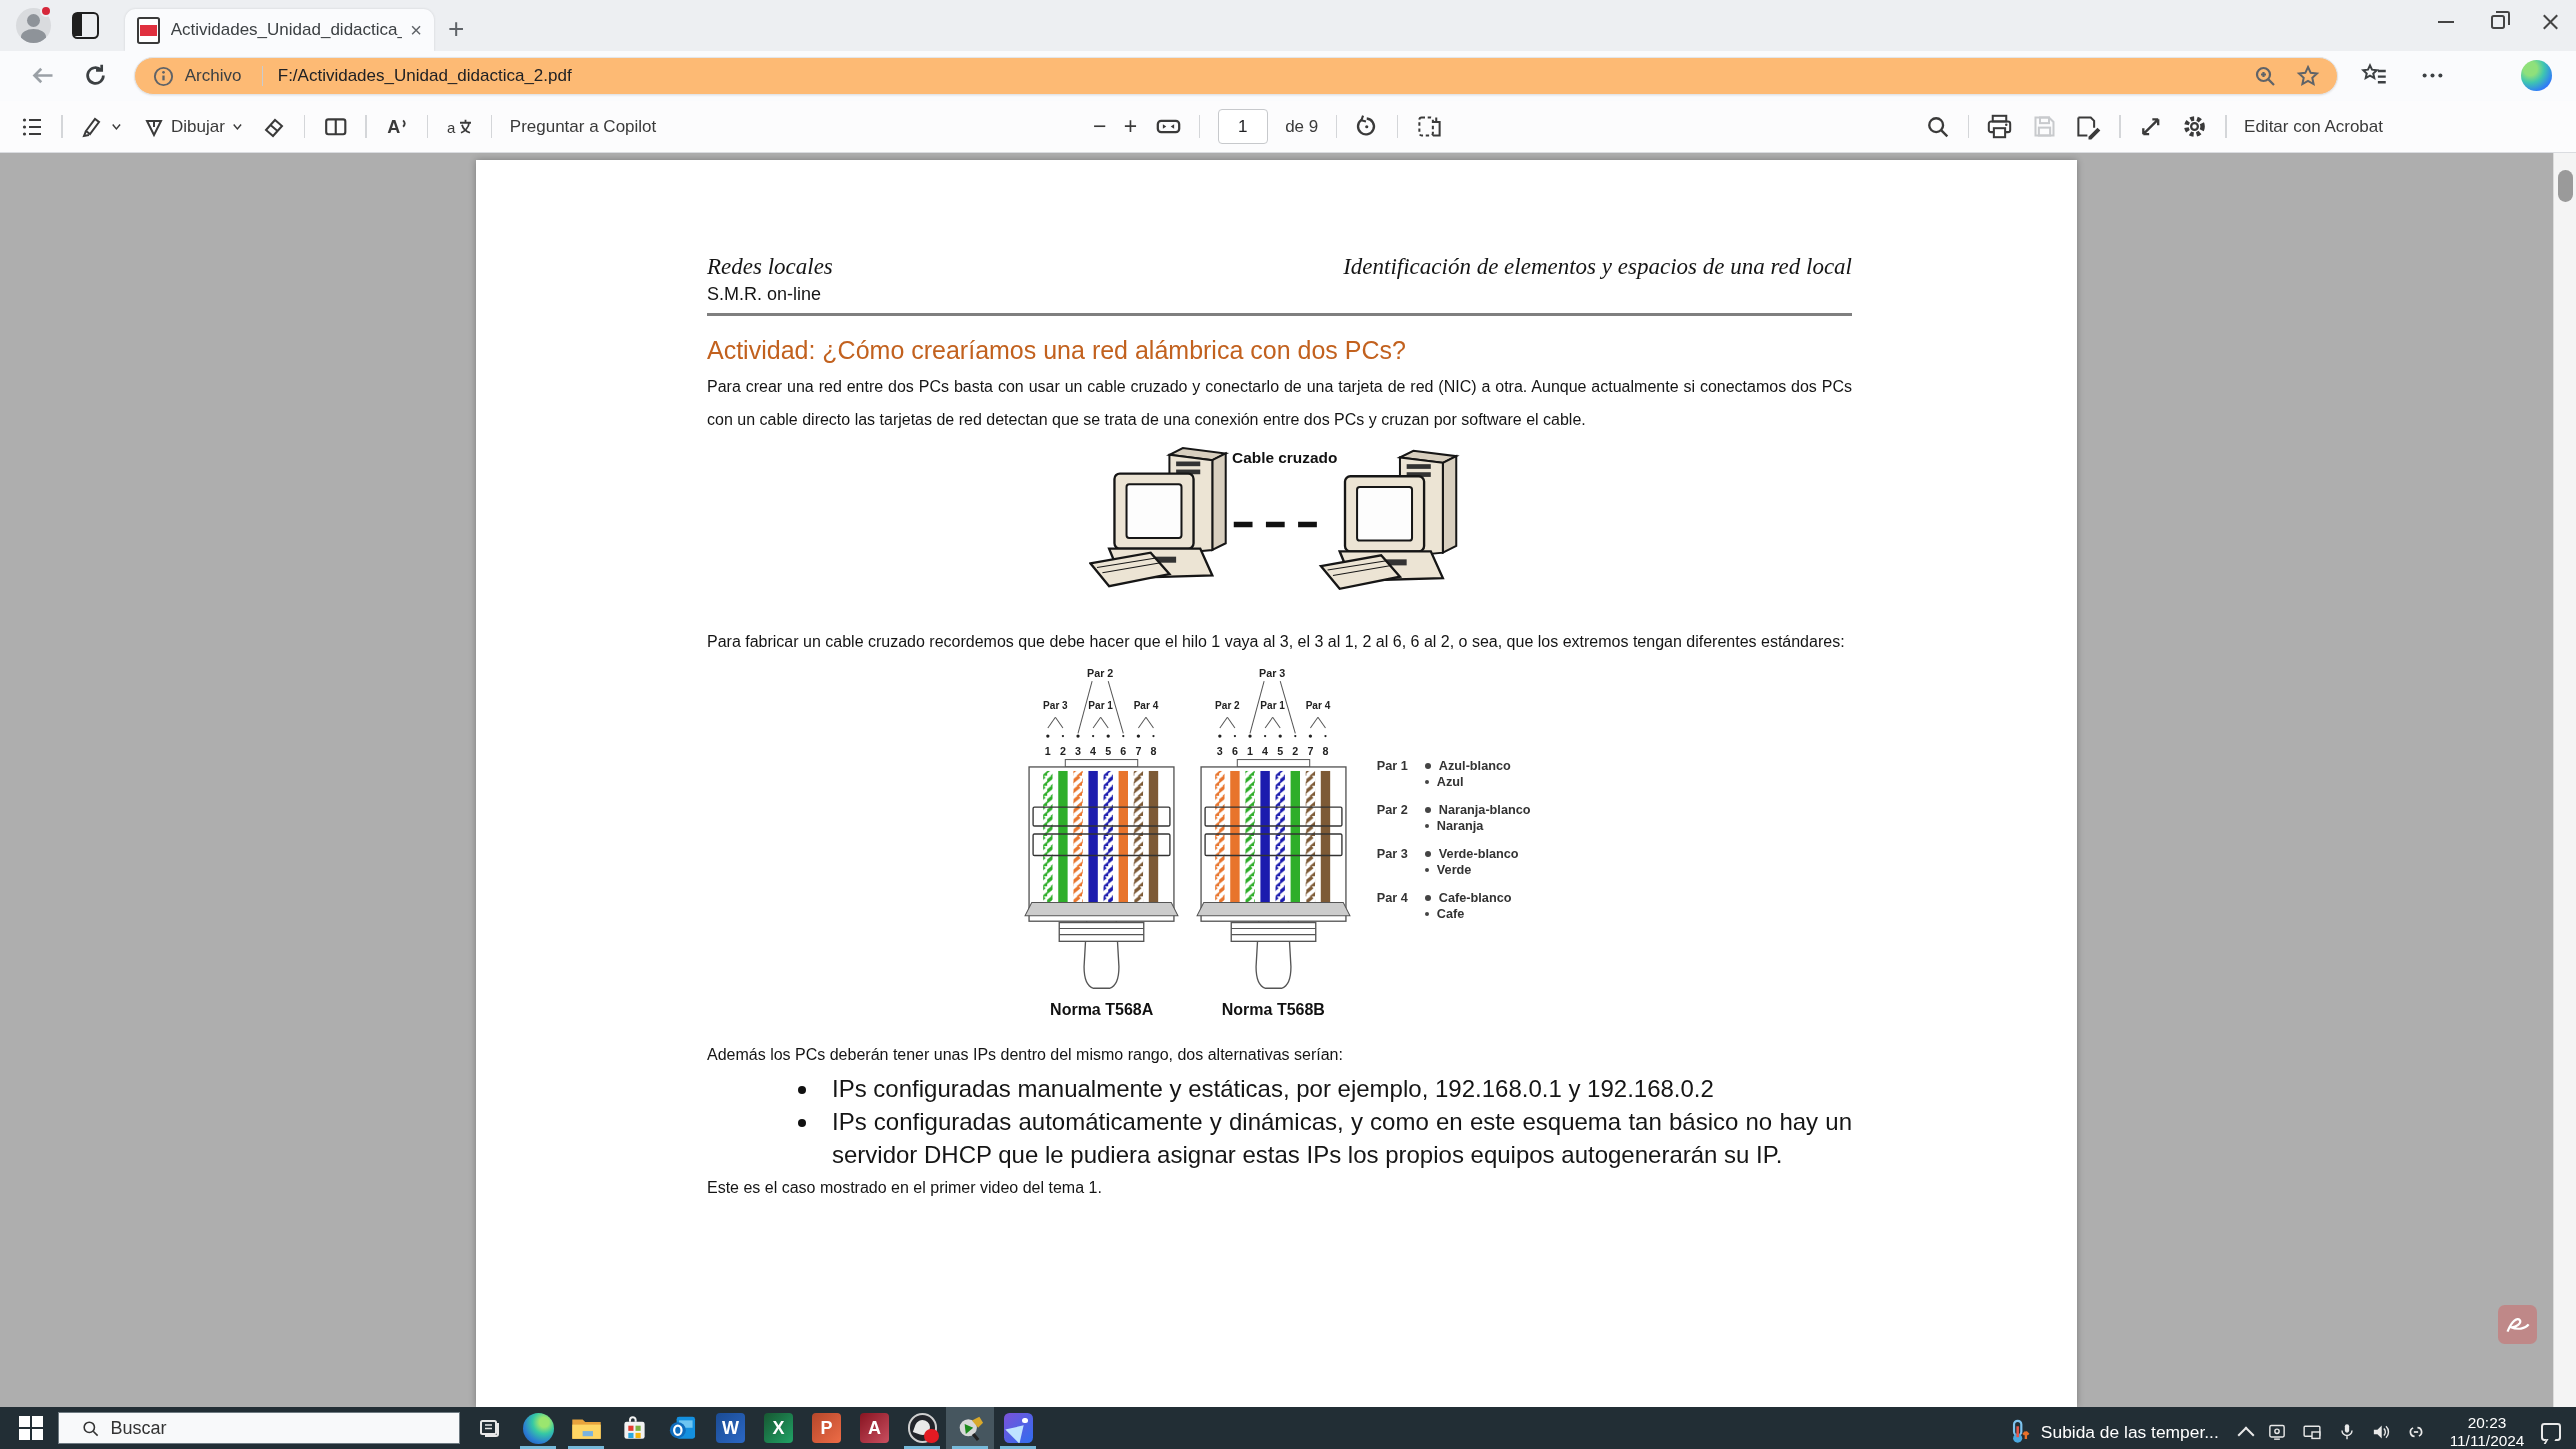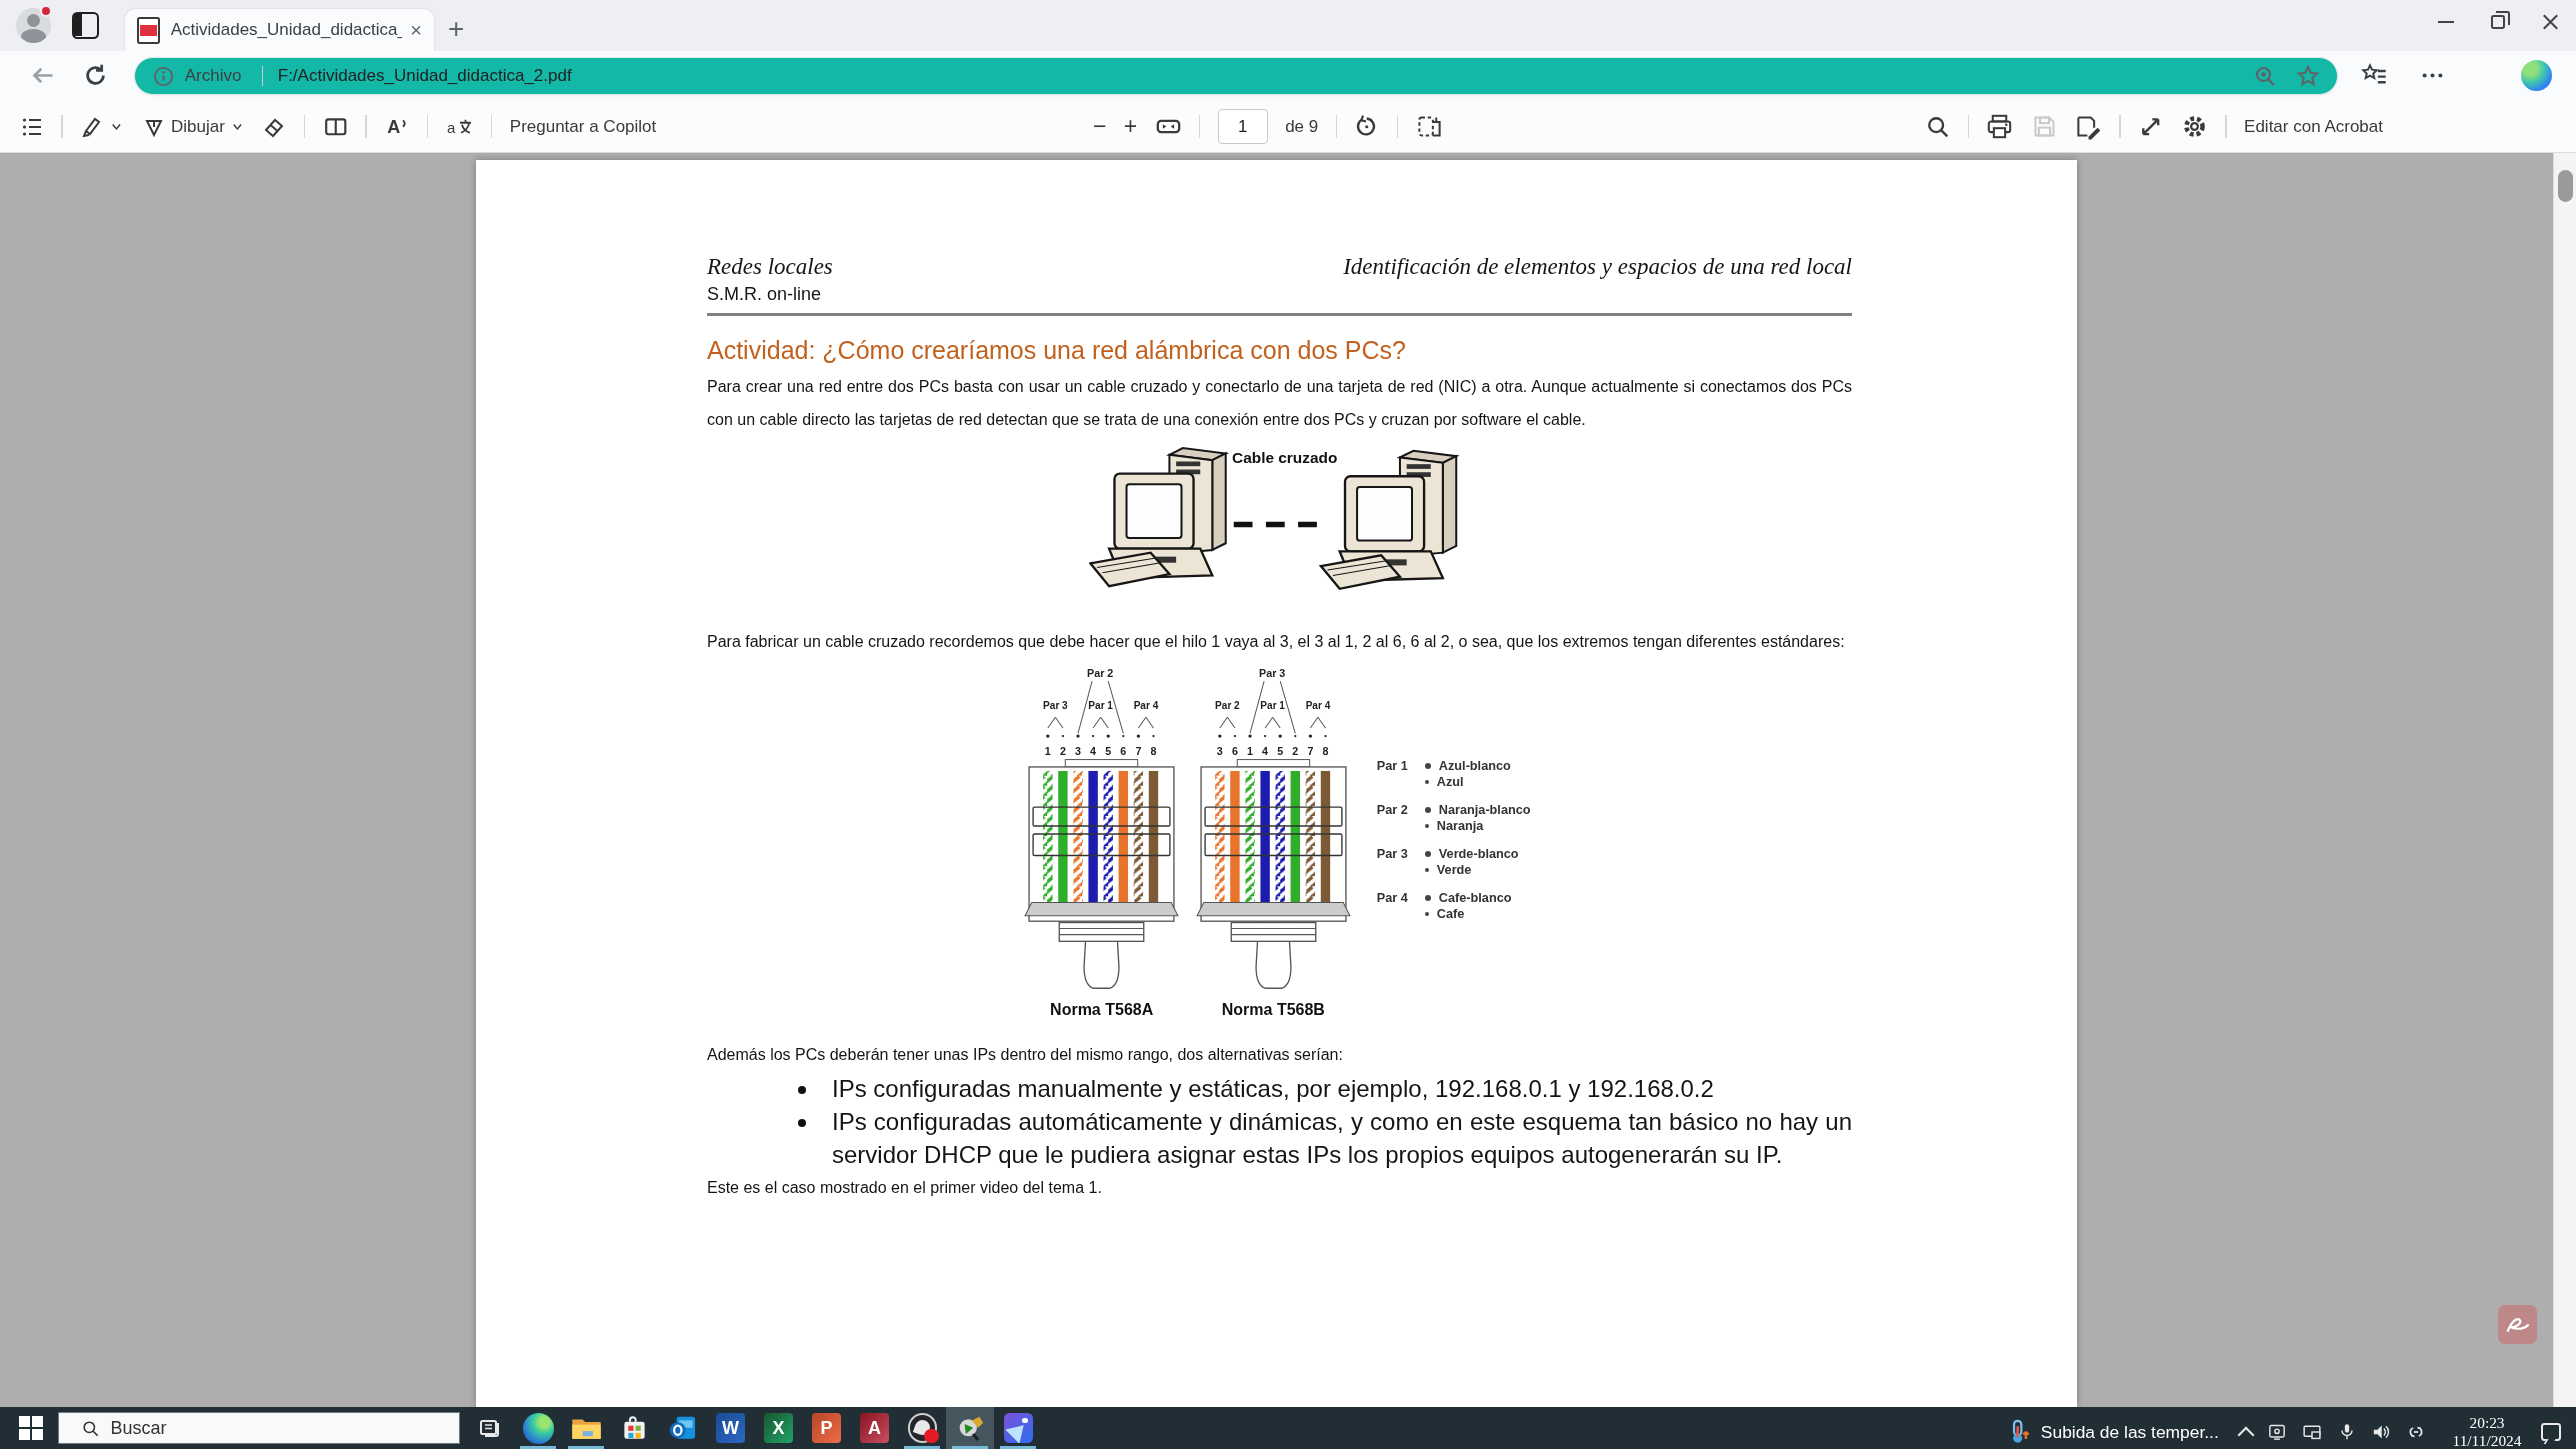--- a/index.html
+++ b/index.html
@@ -28,21 +28,21 @@
   .ic-min{width:16px;height:0;border-top:2px solid #444;}
   .ic-restore{width:13.4px;height:13.4px;border:2px solid #444;border-radius:2.7px;position:relative;}
   .ic-restore::before{content:"";position:absolute;left:2.7px;top:-6px;width:12px;height:12px;border:2px solid #444;border-left:none;border-bottom:none;border-radius:0 2.7px 0 0;}
   .ic-x{position:relative;width:16px;height:16px;}
   .ic-x::before,.ic-x::after{content:"";position:absolute;left:-1.3px;top:6.7px;width:19px;height:2px;background:#444;}
   .ic-x::before{transform:rotate(45deg);} .ic-x::after{transform:rotate(-45deg);}
 
   
   .addressrow{position:absolute;left:0;top:51px;width:2576px;height:50px;background:#fafbfd;}
   .nav-ic{position:absolute;top:11.4px;}
-  .omnibox{position:absolute;left:134px;top:6px;width:2204px;height:38px;background:#14b8a6;border:1.3px solid #e3e5e8;
+  .omnibox{position:absolute;left:134px;top:6px;width:2204px;height:38px;background:#fdba74;border:1.3px solid #e3e5e8;
            border-radius:19px;display:flex;align-items:center;padding:0 17.4px;box-shadow:0 0.7px 2px rgba(0,0,0,.08);}
   .omni-label{font-size:17px;color:#3c4043;margin:0 5.4px 0 9.4px;}
   .omni-div{width:1.3px;height:20px;background:#c9cbce;margin:0 14.8px;}
   .omni-url{font-size:17px;color:#202124;flex:1 1 auto;white-space:nowrap;overflow:hidden;}
   .copilot{position:absolute;right:24px;top:9.4px;width:31px;height:31px;border-radius:50%;
            background:radial-gradient(circle at 30% 28%,#8fe07b 0 22%,#3fc6b0 45%,#2f7df6 75%,#6c5cf0 100%);}
 
   
   .pdfbar{position:absolute;left:0;top:101px;width:2576px;height:52px;background:#fcfcfd;border-bottom:1.3px solid #dadce0;
           font-size:17px;color:#3a3a3a;}
@@ -102,21 +102,21 @@
   .photos::before{content:"";position:absolute;left:4px;bottom:4px;width:0;height:0;border-left:10.7px solid transparent;border-right:10.7px solid transparent;border-bottom:16px solid #bfe3ff;transform:rotate(45deg);}
   .photos::after{content:"";position:absolute;right:5.4px;top:4.7px;width:5.4px;height:5.4px;border-radius:50%;background:#fff;}
   .obs{width:29.5px;height:29.5px;border-radius:50%;background:#23252b;border:2px solid #cfcfcf;position:relative;}
   .obs::before{content:"";position:absolute;left:5.4px;top:4.7px;width:14.8px;height:14.8px;border-radius:50% 50% 50% 0;background:#e9e9e9;transform:rotate(20deg);}
   .obs::after{content:"";position:absolute;right:-4px;bottom:-2.7px;width:14.8px;height:14.8px;border-radius:50%;background:#e31b23;}
   .tright{position:absolute;right:0;top:4px;height:42px;display:flex;align-items:center;}
   .widget{display:flex;align-items:center;gap:9.4px;margin-right:16px;}
   .widget-text{color:#fff;font-size:17.4px;white-space:nowrap;}
   .chev-up{width:12px;height:12px;border-left:2px solid #e8e8e8;border-top:2px solid #e8e8e8;transform:rotate(45deg);margin:5.4px 14.8px 0 5.4px;}
   .tray{display:flex;align-items:center;gap:14.8px;margin-right:13.4px;}
-  .clock{color:#fff;font-size:15.4px;line-height:18px;text-align:center;width:95px;margin-right:6.7px;font-family:Liberation Serif, serif;}
+  .clock{color:#fff;font-size:15.4px;line-height:18px;text-align:center;width:95px;margin-right:6.7px;}
   .notif{width:20px;height:17.4px;border:2px solid #e8e8e8;border-radius:3.4px;margin-right:14.8px;position:relative;}
   .notif::after{content:"";position:absolute;left:1.3px;bottom:-5.4px;width:6.7px;height:5.4px;background:#222e35;border-left:2px solid #e8e8e8;transform:skewX(-30deg);}
   svg{display:block;}
 </style>
 </head>
 <body>
 
 <div class="screen">
 
   <div class="tabstrip">

